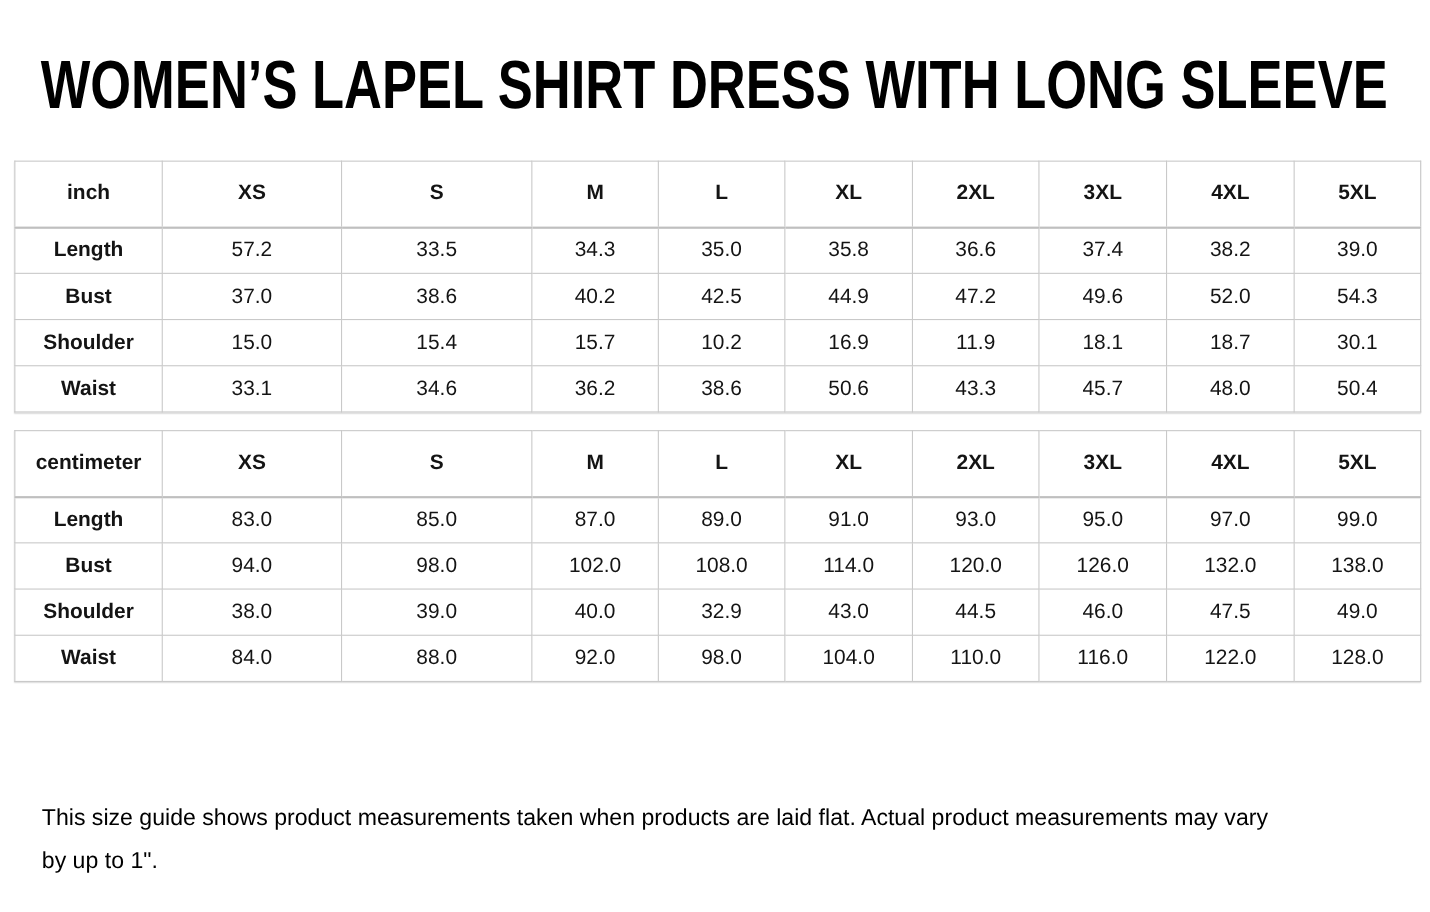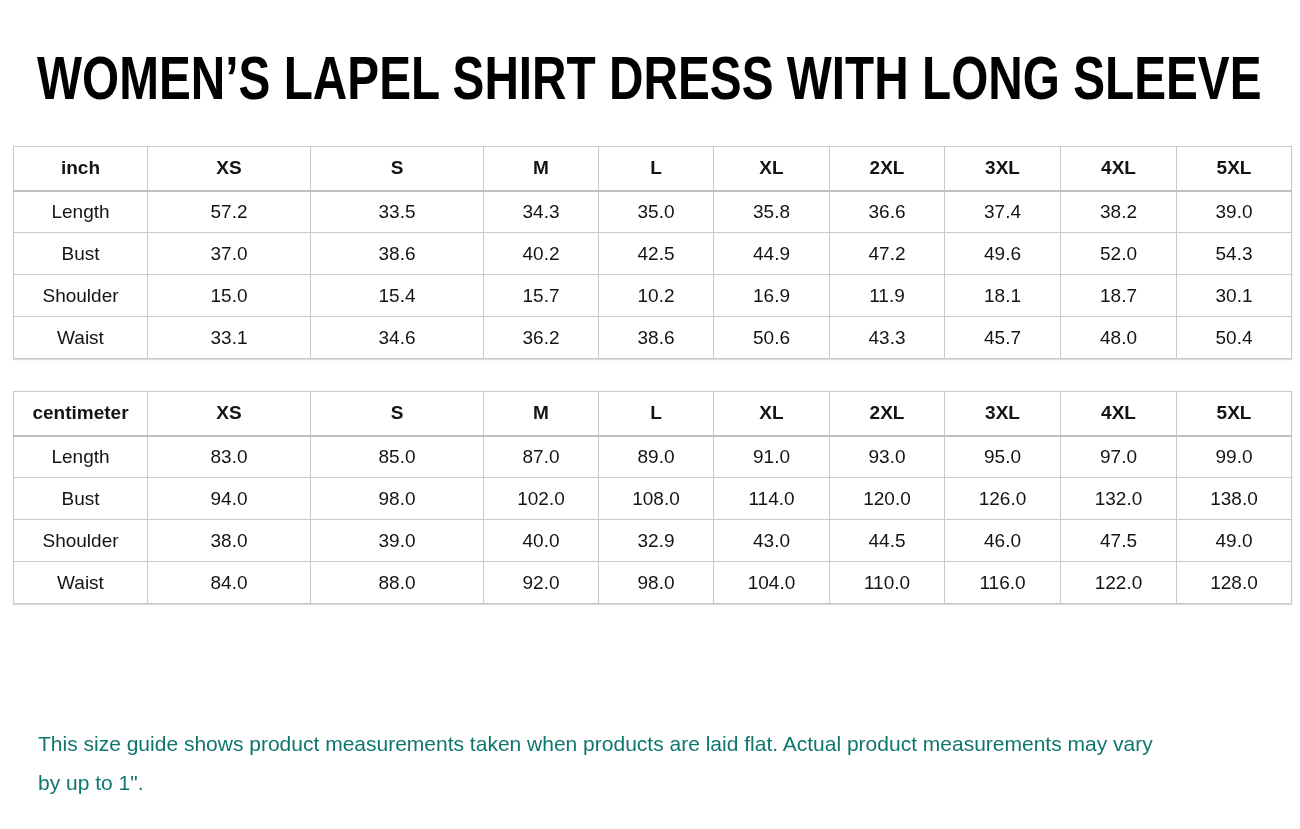--- a/index.html
+++ b/index.html
@@ -43,36 +43,36 @@
     text-align: center;
     vertical-align: middle;
     font-size: 19px;
     padding: 0;
     color: #141414;
     font-weight: 400;
     overflow: hidden;
     white-space: nowrap;
   }
   .size-table thead th {
-    height: 44px;
+    height: 60px;
     font-weight: 700;
     border-bottom: 2px solid #bfbfbf;
   }
   .size-table tbody tr { height: 42px; }
-  .size-table tbody th { font-weight: 400; }
+  .size-table tbody th { font-weight: 700; }
 
   .footer-note {
     position: absolute;
     left: 38px; top: 724px;
     width: 1120px;
     margin: 0;
     font-size: 21px;
     line-height: 39px;
     font-weight: 400;
-    color: #0f766e;
+    color: #000000;
   }
 </style>
 </head>
 <body>
 
 <div class="page">
 
   <h1 class="title">WOMEN’S LAPEL SHIRT DRESS WITH LONG SLEEVE</h1>
 
   <section class="size-table first">

